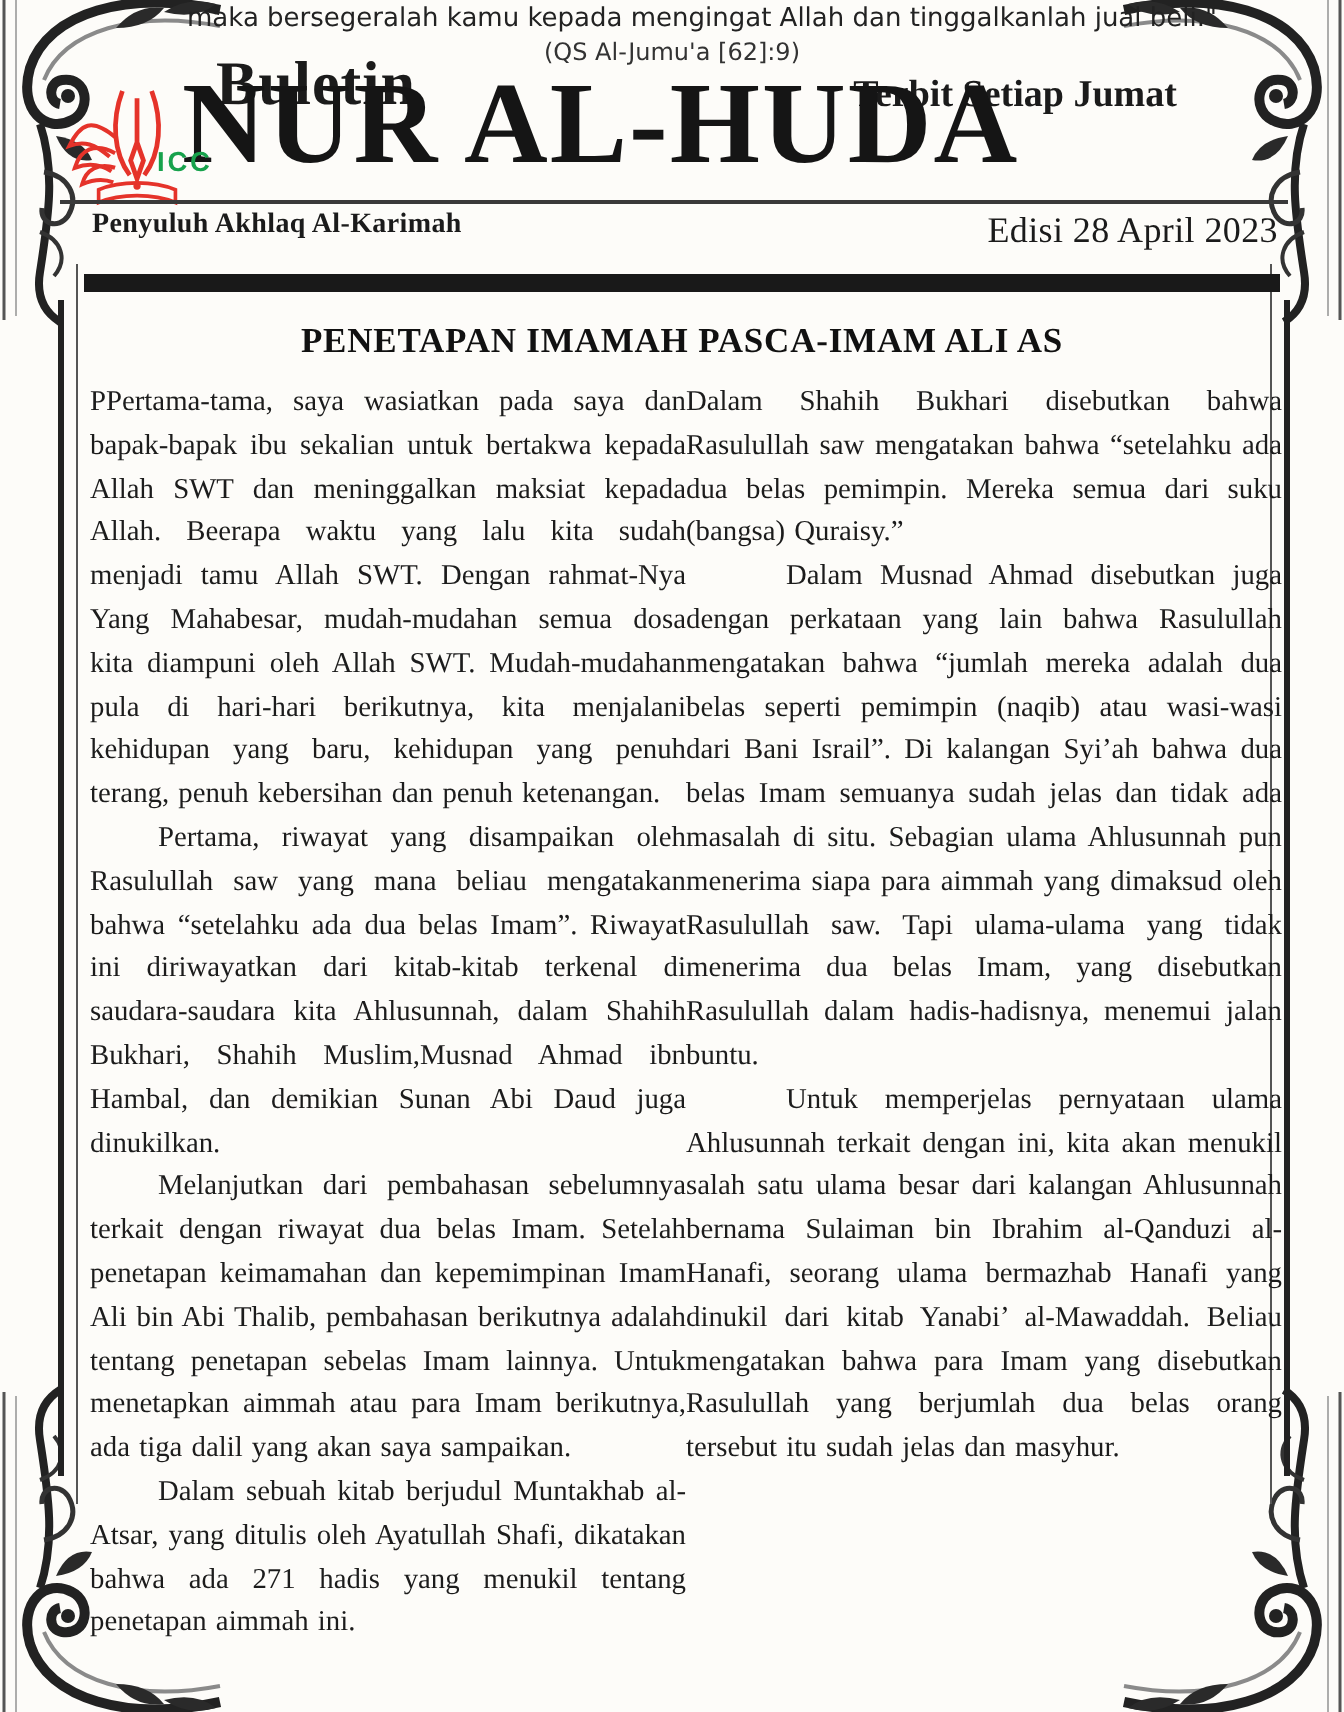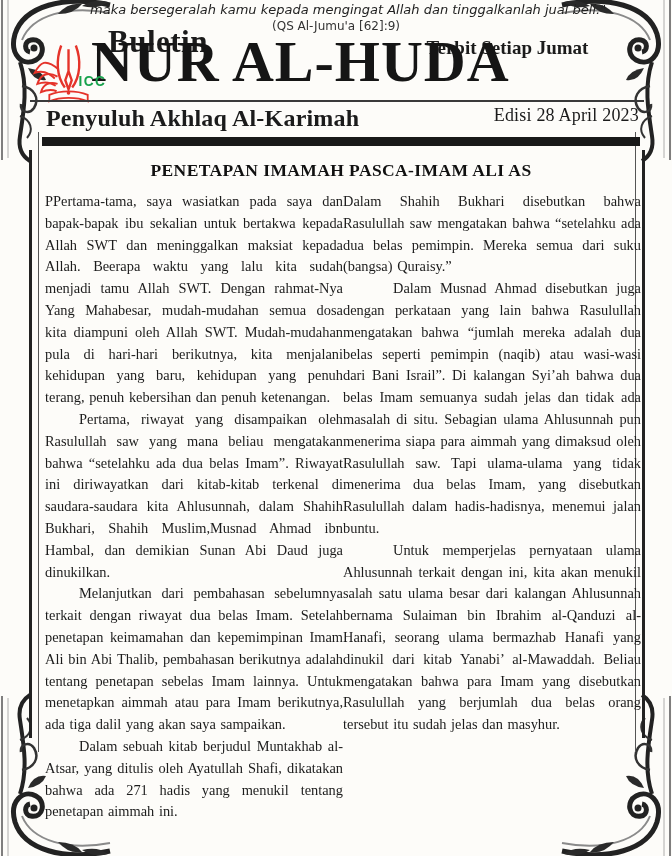--- a/index.html
+++ b/index.html
@@ -14,43 +14,43 @@
   .corner.tr{top:-2px;right:-2px;transform:scaleX(-1);}
   .corner.bl{bottom:-2px;left:-2px;transform:scaleY(-1);}
   .corner.br{bottom:-2px;right:-2px;transform:scale(-1,-1);}
   .rail{position:absolute;background:#222;}
   .rail.l-outer{left:29px;top:150px;bottom:118px;width:3px;}
   .rail.l-inner{left:38px;top:132px;bottom:104px;width:1px;background:#555;}
   .rail.r-outer{right:27px;top:150px;bottom:118px;width:3px;}
   .rail.r-inner{right:36px;top:132px;bottom:104px;width:1px;background:#555;}
   
   .quote{
-    position:absolute;top:2px;left:90px;right:60px;
-    font-family:"DejaVu Sans", sans-serif;font-style:italic;font-size:13px;color:#222;
+    position:absolute;top:2px;left:90px;right:60px;text-align:center;
+    font-family:"DejaVu Sans", sans-serif;font-size:13px;color:#222;
   }
   .quote-ref{
     position:absolute;top:19px;left:0;right:0;text-align:center;
     font-family:"DejaVu Sans", sans-serif;font-size:12px;color:#333;
   }
   .buletin{
     position:absolute;top:24px;left:108px;
     font-size:31px;font-weight:bold;letter-spacing:.5px;
   }
   .frequency{
     position:absolute;top:37px;left:420px;width:175px;text-align:center;
     font-size:19px;font-weight:bold;
   }
   .masthead-title{
     position:absolute;top:33px;left:91px;
     font-size:58px;font-weight:bold;line-height:1;letter-spacing:1px;
     white-space:nowrap;color:#151515;
   }
   .logo{position:absolute;top:40px;left:32px;width:84px;height:64px;}
   .thin-rule{position:absolute;top:100px;left:30px;right:28px;height:2px;background:#3a3a3a;}
-  .tagline{position:absolute;top:105px;left:46px;font-size:24px;font-weight:bold;letter-spacing:.2px;}
+  .tagline{position:absolute;top:105px;left:46px;font-size:14px;font-weight:bold;letter-spacing:.2px;}
   .edition{position:absolute;top:105px;right:33px;font-size:18px;font-weight:normal;letter-spacing:.2px;}
   .bar{position:absolute;top:137px;left:42px;right:32px;height:9px;background:#191919;}
   
   .article-title{
     position:absolute;top:160px;left:42px;right:32px;text-align:center;
     font-size:17.5px;font-weight:bold;letter-spacing:.4px;color:#111;
   }
   .columns{
     position:absolute;top:191px;left:45px;right:31px;bottom:0;
     display:flex;

